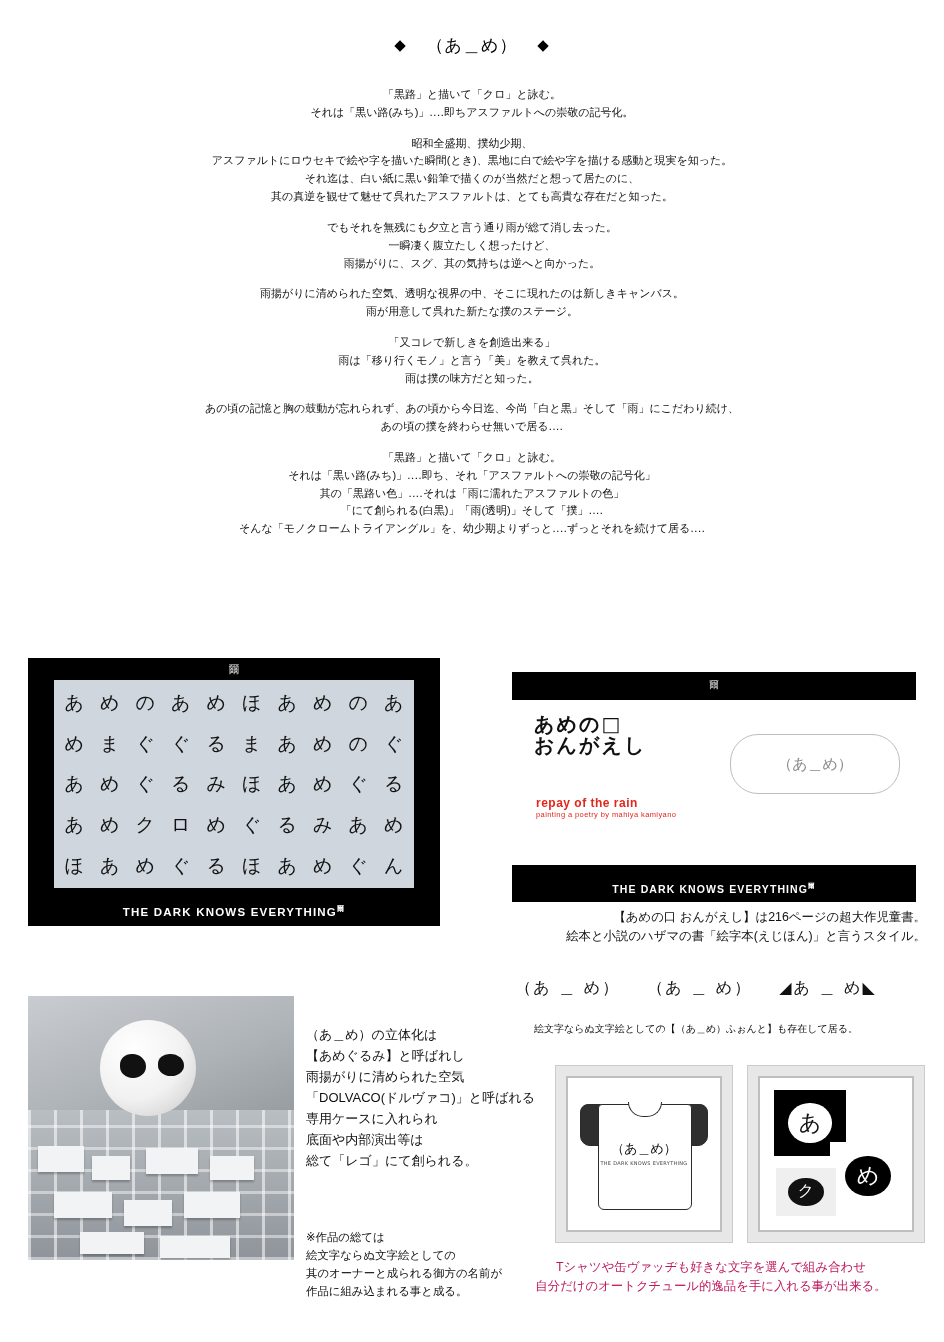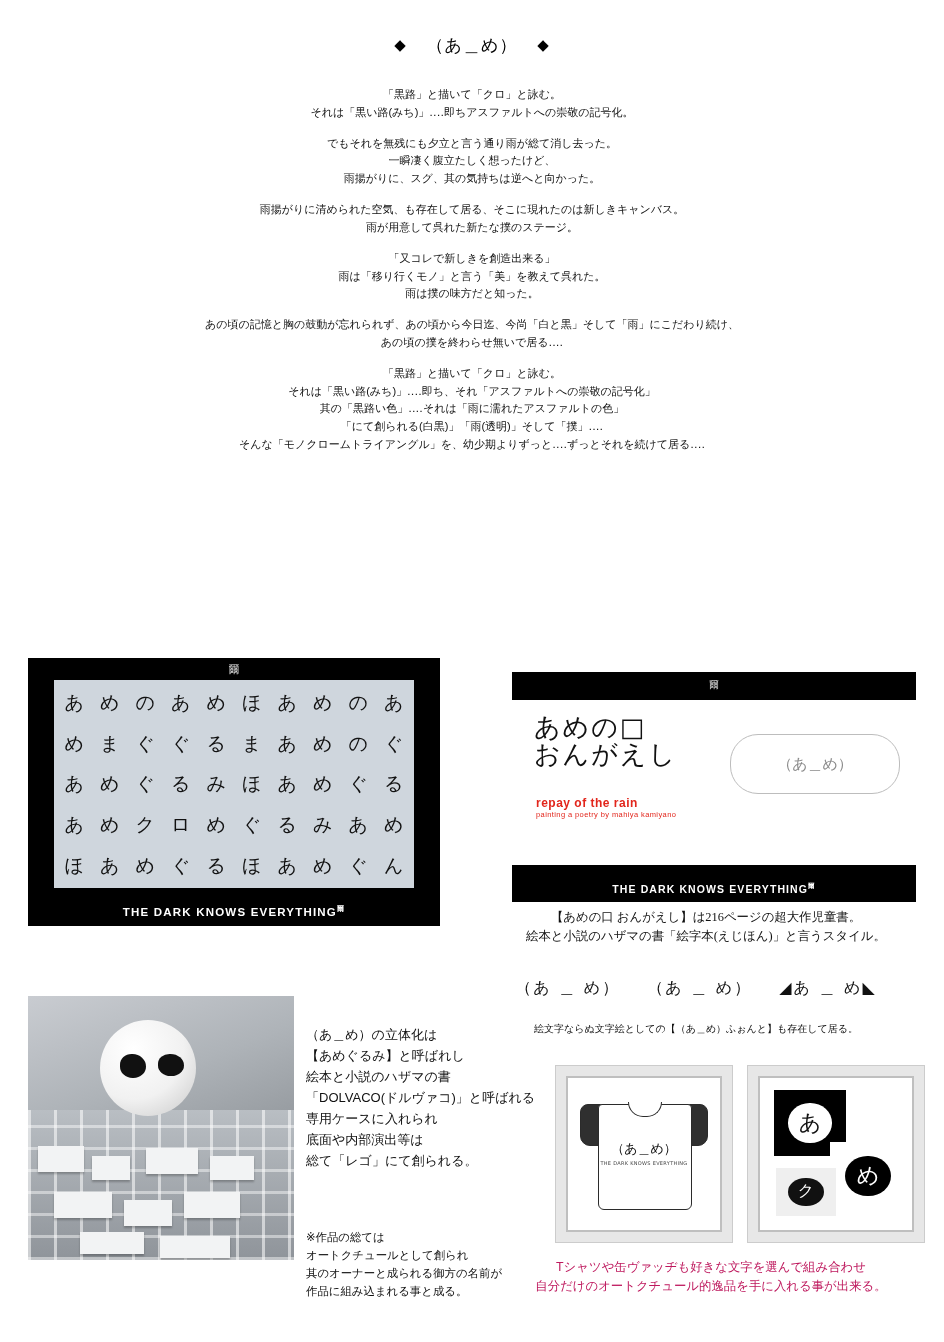--- a/index.html
+++ b/index.html
@@ -140,25 +140,26 @@
     left: 0;
     width: 100%;
     text-align: center;
     color: #d8d8d8;
     font-size: 10px;
   }
   .bf-glyphs {
     position: absolute;
     left: 22px;
     top: 14px;
-    font-size: 26px;
+    font-size: 20px;
     line-height: 1.05;
     color: #111;
     font-family: "DejaVu Sans", sans-serif;
     letter-spacing: 2px;
+    font-weight: bold;
   }
   .bf-sub {
     position: absolute;
     left: 24px;
     top: 96px;
     color: #e2261c;
     font-size: 12px;
     font-weight: bold;
     letter-spacing: 0.5px;
   }
@@ -208,23 +209,22 @@
   }
   .cap-left {
     left: 28px;
     top: 932px;
     text-align: left;
   }
   .cap-left .l2 { padding-left: 26px; }
   .cap-right {
     left: 486px;
     top: 908px;
-    text-align: center;
+    text-align: right;
     width: 440px;
-    font-family: Liberation Serif, serif;
   }
 
   
   .facerow {
     position: absolute;
     left: 466px;
     top: 978px;
     width: 460px;
     text-align: center;
     font-size: 16px;
@@ -431,26 +431,32 @@
     <span class="title-text">（あ＿め）</span>
     <span class="diamond">◆</span>
   </div>
 
   <div class="poem">
     <div class="stanza">
       <div>「黒路」と描いて「クロ」と詠む。</div>
       <div>それは「黒い路(みち)」‥‥即ちアスファルトへの崇敬の記号化。</div>
     </div>
     <div class="stanza">
+      <div>昭和全盛期、撲幼少期、</div>
+      <div>アスファルトにロウセキで絵や字を描いた瞬間(とき)、黒地に白で絵や字を描ける感動と現実を知った。</div>
+      <div>それ迄は、白い紙に黒い鉛筆で描くのが当然だと想って居たのに、</div>
+      <div>其の真逆を観せて魅せて呉れたアスファルトは、とても高貴な存在だと知った。</div>
+    </div>
+    <div class="stanza">
       <div>でもそれを無残にも夕立と言う通り雨が総て消し去った。</div>
       <div>一瞬凄く腹立たしく想ったけど、</div>
       <div>雨揚がりに、スグ、其の気持ちは逆へと向かった。</div>
     </div>
     <div class="stanza">
-      <div>雨揚がりに清められた空気、も存在して居る、そこに現れたのは新しきキャンバス。</div>
+      <div>雨揚がりに清められた空気、透明な視界の中、そこに現れたのは新しきキャンバス。</div>
       <div>雨が用意して呉れた新たな撲のステージ。</div>
     </div>
     <div class="stanza">
       <div>「又コレで新しきを創造出来る」</div>
       <div>雨は「移り行くモノ」と言う「美」を教えて呉れた。</div>
       <div>雨は撲の味方だと知った。</div>
     </div>
     <div class="stanza">
       <div>あの頃の記憶と胸の鼓動が忘れられず、あの頃から今日迄、今尚「白と黒」そして「雨」にこだわり続け、</div>
       <div>あの頃の撲を終わらせ無いで居る‥‥</div>
@@ -570,30 +576,30 @@
     <div class="lp-block" style="left:52px;  top:236px; width:64px; height:22px;"></div>
     <div class="lp-block" style="left:132px; top:240px; width:70px; height:22px;"></div>
     <div class="lp-ball"></div>
     <div class="lp-eye l"></div>
     <div class="lp-eye r"></div>
   </div>
 
   <div class="lego-text">
     <div>（あ＿め）の立体化は</div>
     <div>【あめぐるみ】と呼ばれし</div>
-    <div>絵本と小説のハザマの書</div>
+    <div>雨揚がりに清められた空気</div>
     <div>「DOLVACO(ドルヴァコ)」と呼ばれる</div>
     <div>専用ケースに入れられ</div>
     <div>底面や内部演出等は</div>
     <div>総て「レゴ」にて創られる。</div>
   </div>
 
   <div class="lego-text2">
     <div>※作品の総ては</div>
-    <div>オートクチュールとして創られ</div>
+    <div>絵文字ならぬ文字絵としての</div>
     <div>其のオーナーと成られる御方の名前が</div>
     <div>作品に組み込まれる事と成る。</div>
   </div>
 
   <div class="frame tshirt-frame">
     <div class="tshirt">
       <div class="ts-sleeve l"></div>
       <div class="ts-sleeve r"></div>
       <div class="ts-body"></div>
       <div class="ts-collar"></div>

